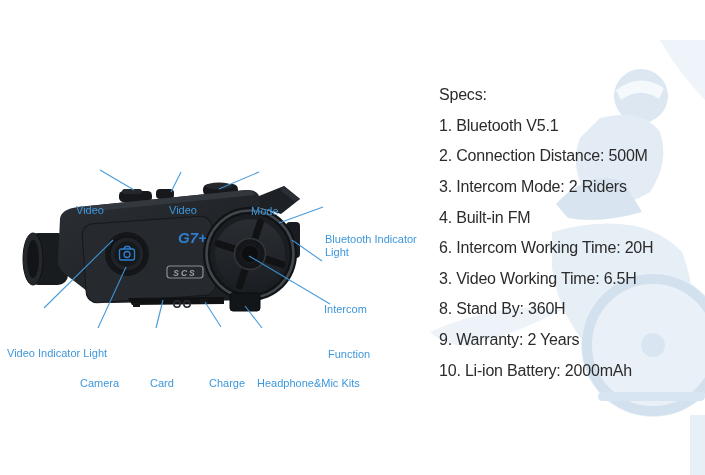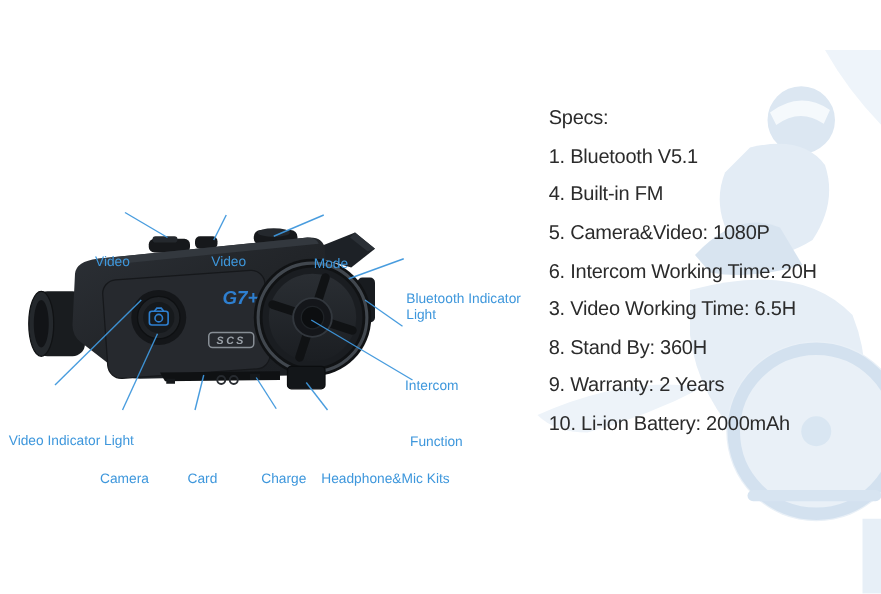--- a/index.html
+++ b/index.html
@@ -160,22 +160,23 @@
   <div class="lbl" style="left:328px;top:300px">Function</div>
   <div class="lbl" style="left:7px;top:299px">Video Indicator Light</div>
   <div class="lbl" style="left:80px;top:329px">Camera</div>
   <div class="lbl" style="left:150px;top:329px">Card</div>
   <div class="lbl" style="left:209px;top:329px">Charge</div>
   <div class="lbl" style="left:257px;top:329px">Headphone&amp;Mic Kits</div>
 
   <div class="specs">
     <p>Specs:</p>
     <p>1. Bluetooth V5.1</p>
+    <p>2. Connection Distance: 500M</p>
+    <p>3. Intercom Mode: 2 Riders</p>
     <p>4. Built-in FM</p>
-    <p>5. Camera&amp;Video: 1080P</p>
     <p>6. Intercom Working Time: 20H</p>
     <p>3. Video Working Time: 6.5H</p>
     <p>8. Stand By: 360H</p>
     <p>9. Warranty: 2 Years</p>
     <p>10. Li-ion Battery: 2000mAh</p>
   </div>
 
 </div>
 
 </body></html>

